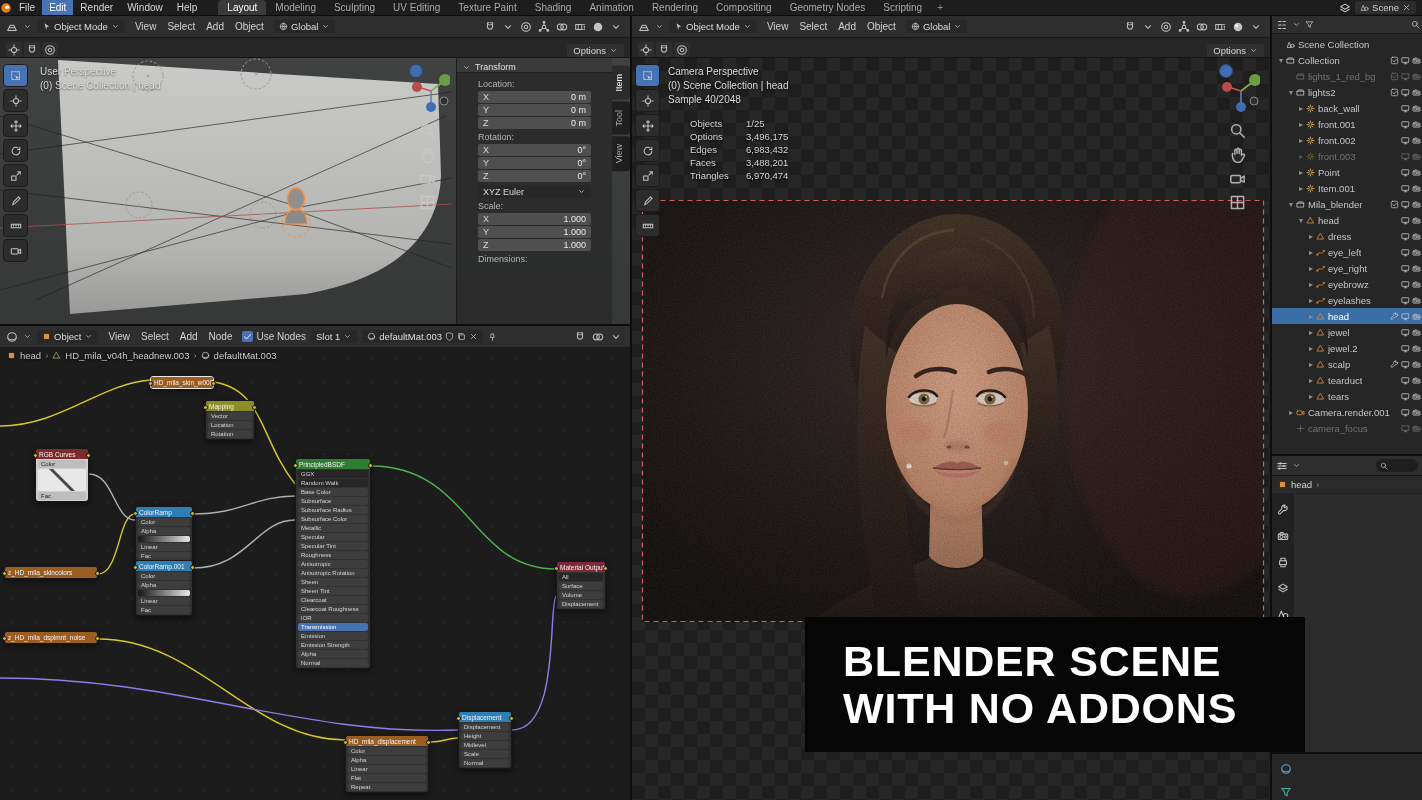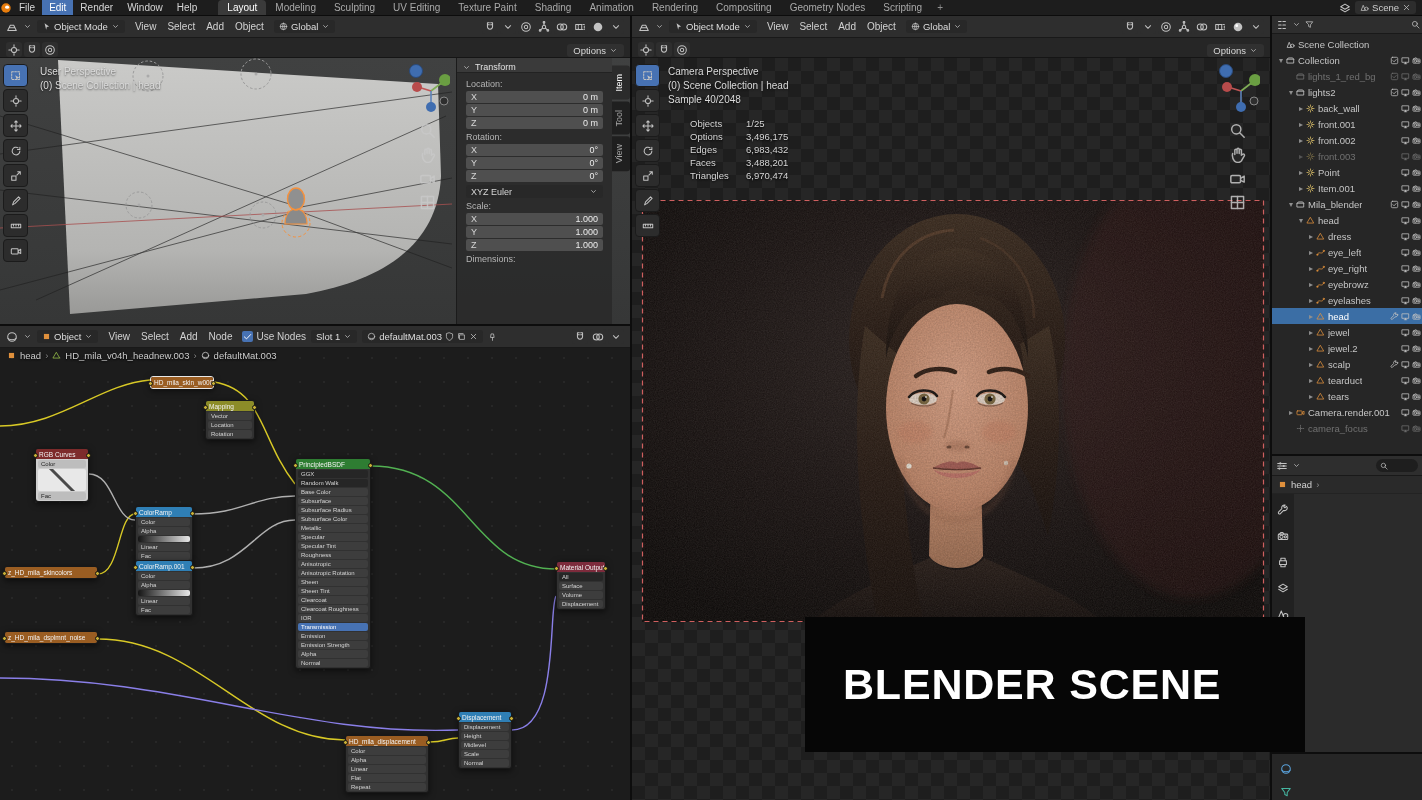--- a/index.html
+++ b/index.html
@@ -48,21 +48,21 @@
 .vtoolbar{position:absolute;left:3px;top:6px;width:27px;display:flex;flex-direction:column;gap:2px;z-index:8}
 .tbtn{width:25px;height:23px;background:#2c2c2c;border:1px solid #1b1b1b;border-radius:4px;display:flex;align-items:center;justify-content:center;color:#c4c4c4}
 .tbtn.active{background:#4772b3;color:#fff}
 .ovl{position:absolute;left:40px;top:7px;font-size:10px;color:#dadada;line-height:14px;text-shadow:0 1px 2px rgba(0,0,0,.55);z-index:7}
 .gizmo{position:absolute;right:24px;top:5px;z-index:7;display:flex;flex-direction:column;align-items:center;gap:7px}
 .gicon{width:17px;height:17px;color:#c9c9c9;opacity:.85}
 
 
 .npanel{position:absolute;top:0;right:18px;width:156px;bottom:0;background:rgba(43,43,43,.97);border-left:1px solid #1b1b1b;z-index:9;font-size:9px;overflow:hidden}
 .phdr{height:15px;background:#3a3a3a;display:flex;align-items:flex-end;gap:4px;padding:0 5px;color:#e2e2e2;border-bottom:1px solid #222}
-.npanel .body{padding:3px 9px}
+.npanel .body{padding:3px 21px}
 .seclabel{color:#b5b5b5;margin:3px 0 2px}
 .vrow{display:flex;height:12px;margin:1px 0;background:#4f4f4f;border-radius:2px;align-items:center;padding:0 5px;color:#ececec}
 .vrow .ax{width:11px;color:#d6d6d6}
 .vrow .val{margin-left:auto}
 .enum{height:13px;background:#282828;border-radius:3px;display:flex;align-items:center;padding:0 5px;margin:3px 0;color:#d6d6d6}
 .enum .icn{margin-left:auto}
 .sidetabs{position:absolute;top:8px;right:0;width:18px;display:flex;flex-direction:column;gap:2px;z-index:10}
 .sidetab{writing-mode:vertical-rl;transform:rotate(180deg);background:#1f1f1f;color:#a5a5a5;font-size:9px;padding:8px 2px;border-radius:3px 0 0 3px;text-align:center}
 .sidetab.active{background:#2b2b2b;color:#fff}
 
@@ -1965,15 +1965,16 @@
                 <path d="M2 2.8h10L8.4 7.6v3.8L5.6 10V7.6Z"></path>
               </svg>
             </span>
           </div>
         </div>
     </div>
   </div>
 
   <div class="banner">
     <div class="bl">BLENDER SCENE</div>
+    <div class="bl">WITH NO ADDONS</div>
   </div>
 
 </div>
 
 </body></html>

